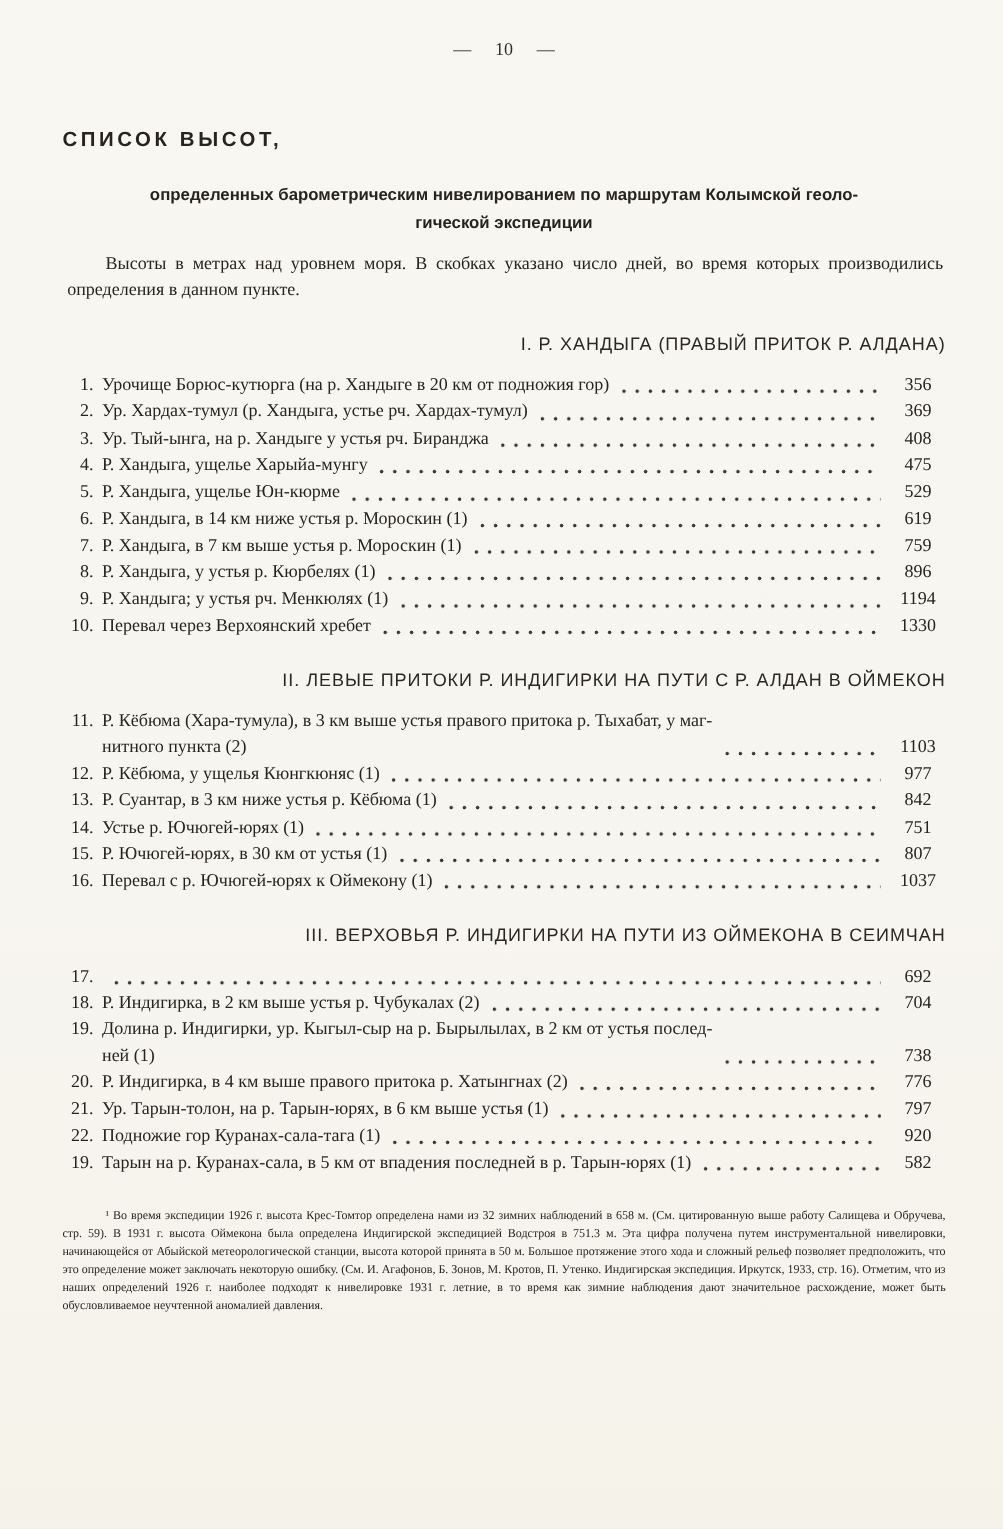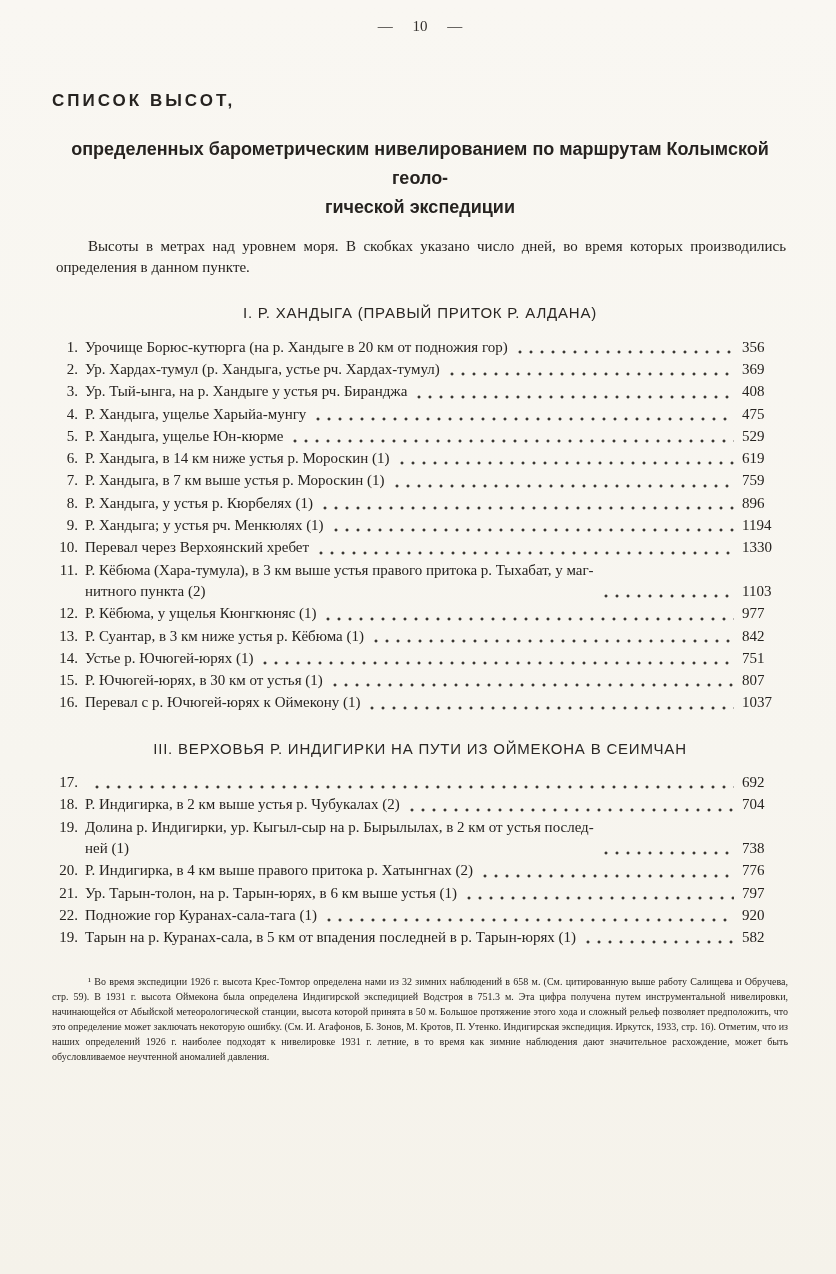--- a/index.html
+++ b/index.html
@@ -12,21 +12,21 @@
     width: 836px;
     height: 1274px;
     margin: 0 auto;
     box-sizing: border-box;
     background: #f8f6f1;
     background-image: linear-gradient(180deg, #f9f7f2 0%, #f7f5ef 60%, #f5f2ea 100%);
     color: #262320;
     font-family: "Liberation Serif", "DejaVu Serif", serif;
     font-size: 15px;
     line-height: 1.42;
-    padding: 16px 48px 0 52px;
+    padding: 32px 48px 0 52px;
     overflow: hidden;
   }
   .page-header {
     text-align: center;
     font-size: 15px;
     word-spacing: 16px;
     margin: 0 0 52px 0;
     color: #33302c;
   }
   .doc-title {
@@ -34,32 +34,32 @@
     font-family: "Liberation Sans", sans-serif;
     font-weight: bold;
     font-size: 17px;
     letter-spacing: 3px;
     margin: 0 0 22px 0;
   }
   .doc-subtitle {
     text-align: center;
     font-family: "Liberation Sans", sans-serif;
     font-weight: bold;
-    font-size: 18px;
+    font-size: 14px;
     line-height: 1.6;
     margin: 0 0 14px 0;
   }
   .doc-subtitle > span { display: block; }
   .intro {
     text-indent: 32px;
     text-align: justify;
     margin: 0 2px 7px 4px;
   }
   .section-heading {
-    text-align: center;
+    text-align: right;
     font-family: "Liberation Sans", sans-serif;
     font-weight: normal;
     font-size: 15px;
     letter-spacing: 0.8px;
     margin: 24px 0 13px 0;
     color: #2a2724;
   }
   .item {
     display: flex;
     margin-bottom: 1px;
@@ -79,21 +79,21 @@
     align-self: flex-end;
     height: 4px;
     margin: 0 8px 4px 10px;
     background-image: radial-gradient(circle at 2px 2px, #3a3732 1.35px, rgba(0,0,0,0) 1.7px);
     background-size: 11px 4px;
     background-repeat: repeat-x;
     background-position: left bottom;
   }
   .item-value {
     flex: 0 0 46px;
-    text-align: left;
+    text-align: center;
     align-self: flex-end;
     white-space: nowrap;
     font-family: Liberation Serif, serif;
   }
   .footnote {
     margin: 26px 0 0 0;
     font-size: 10px;
     line-height: 1.5;
     text-align: justify;
     text-indent: 36px;
@@ -194,20 +194,21 @@
         <div class="item">
           <span class="item-num">10.</span>
           <span class="item-text">
             <span>Перевал через Верхоянский хребет</span>
           </span>
           <span class="leader"></span>
           <span class="item-value">1330</span>
         </div>
       </section>
       <section>
+        <h3 class="section-heading">II. ЛЕВЫЕ ПРИТОКИ Р. ИНДИГИРКИ НА ПУТИ С Р. АЛДАН В ОЙМЕКОН</h3>
         <div class="item">
           <span class="item-num">11.</span>
           <span class="item-text">
             <span>Р. Кёбюма (Хара-тумула), в 3 км выше устья правого притока р. Тыхабат, у маг-</span>
             <span>нитного пункта (2)</span>
           </span>
           <span class="leader"></span>
           <span class="item-value">1103</span>
         </div>
         <div class="item">

